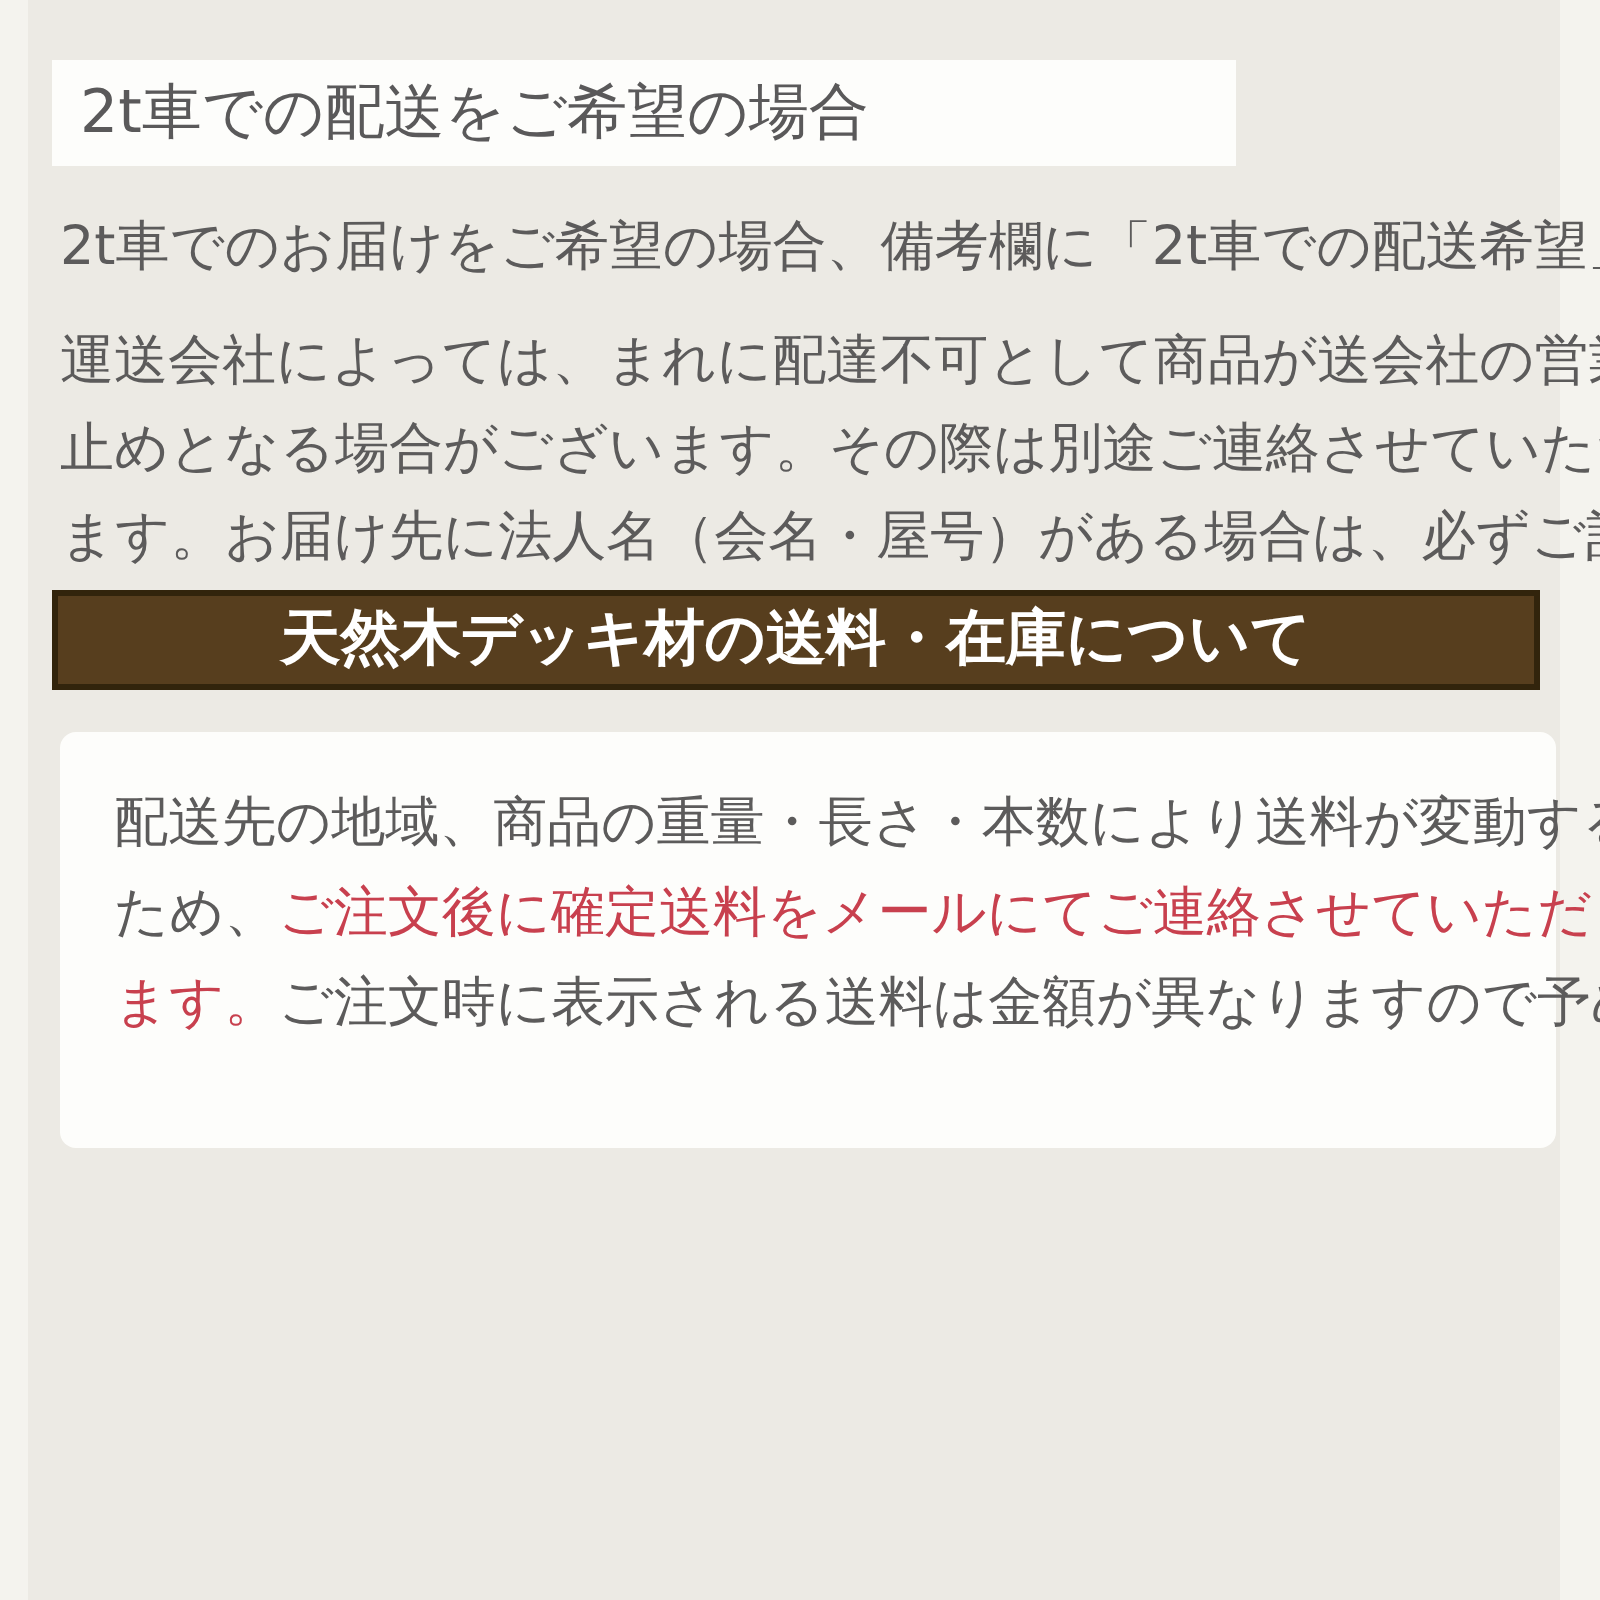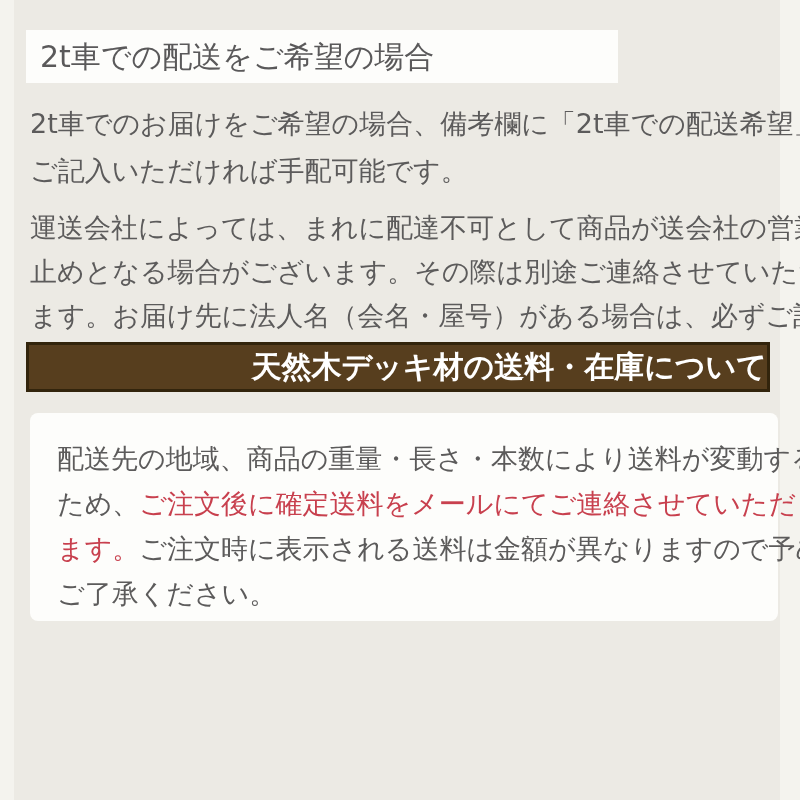--- a/index.html
+++ b/index.html
@@ -55,21 +55,21 @@
     margin: 4px 0 0 12px;
     width: 744px;
     height: 50px;
     box-sizing: border-box;
     background: #573e1e;
     border: 3px solid #32240c;
     color: #ffffff;
     font-size: 30px;
     font-weight: bold;
     line-height: 43px;
-    text-align: right;
+    text-align: center;
     white-space: nowrap;
     overflow: hidden;
   }
   .card {
     margin: 21px 0 0 16px;
     width: 748px;
     height: 208px;
     box-sizing: border-box;
     background: #fdfdfb;
     border-radius: 8px;
@@ -82,21 +82,20 @@
 </style>
 </head>
 <body>
 
 <div class="page">
 
   <section>
     <h2 class="bar-heading">2t車での配送をご希望の場合</h2>
     <div class="body-text">
       <div class="tline">2t車でのお届けをご希望の場合、備考欄に「2t車での配送希望」と</div>
-      <div class="tline">ご記入いただければ手配可能です。</div>
     </div>
   </section>
 
   <section class="sec-personal">
     <div class="body-text-2">
       <div class="tline">運送会社によっては、まれに配達不可として商品が送会社の営業所</div>
       <div class="tline">止めとなる場合がございます。その際は別途ご連絡させていただき</div>
       <div class="tline">ます。お届け先に法人名（会名・屋号）がある場合は、必ずご記入</div>
     </div>
   </section>
@@ -104,17 +103,16 @@
   <section>
     <div class="banner">天然木デッキ材の送料・在庫について</div>
     <div class="card">
       <div class="tline">配送先の地域、商品の重量・長さ・本数により送料が変動する</div>
       <div class="tline">
         <span>ため、</span><span class="red">ご注文後に確定送料をメールにてご連絡させていただき</span>
       </div>
       <div class="tline">
         <span class="red">ます。</span><span>ご注文時に表示される送料は金額が異なりますので予め</span>
       </div>
-      <div class="tline">ご了承ください。</div>
     </div>
   </section>
 
 </div>
 
 </body></html>

